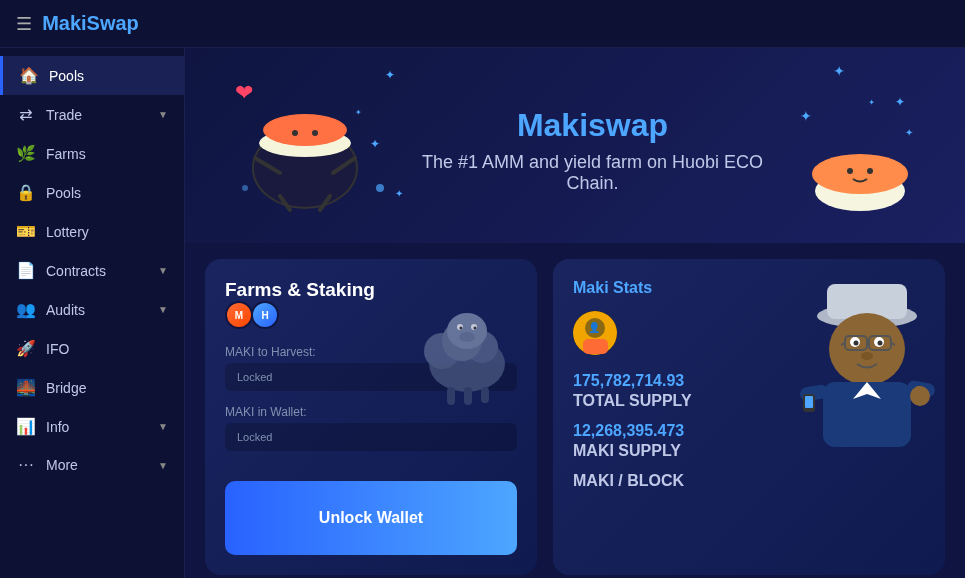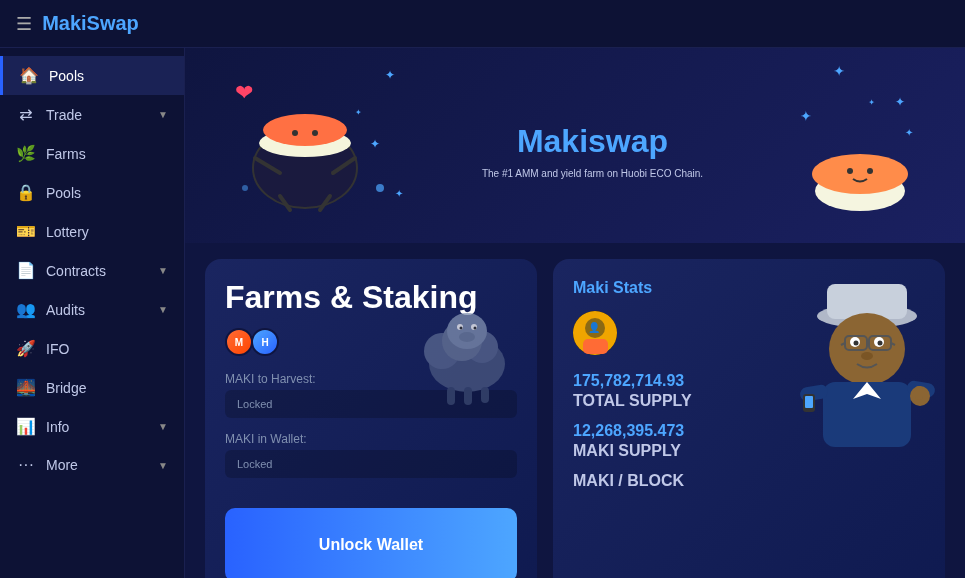--- a/index.html
+++ b/index.html
@@ -113,21 +113,21 @@
       flex: 1;
       padding: 0 20px;
     }
     .hero-title {
       font-size: 32px;
       font-weight: bold;
       color: #4da6ff;
       margin-bottom: 8px;
     }
     .hero-subtitle {
-      font-size: 10px;
+      font-size: 18px;
       color: #c0c8e8;
     }
 
     
     .cards-row {
       display: flex;
       gap: 16px;
       padding: 16px 20px;
     }
 
@@ -135,24 +135,23 @@
     .farms-card {
       background: linear-gradient(135deg, #1a2560 0%, #0f1a50 100%);
       border-radius: 16px;
       padding: 20px;
       flex: 1;
       position: relative;
       overflow: hidden;
       min-height: 280px;
     }
     .farms-card-title {
-      font-size: 32px;
+      font-size: 19px;
       font-weight: bold;
       color: #fff;
-      margin-bottom: 12px;
     }
     .farms-icons {
       display: flex;
       gap: 4px;
       margin-bottom: 16px;
     }
     .token-icon {
       width: 28px;
       height: 28px;
       border-radius: 50%;

